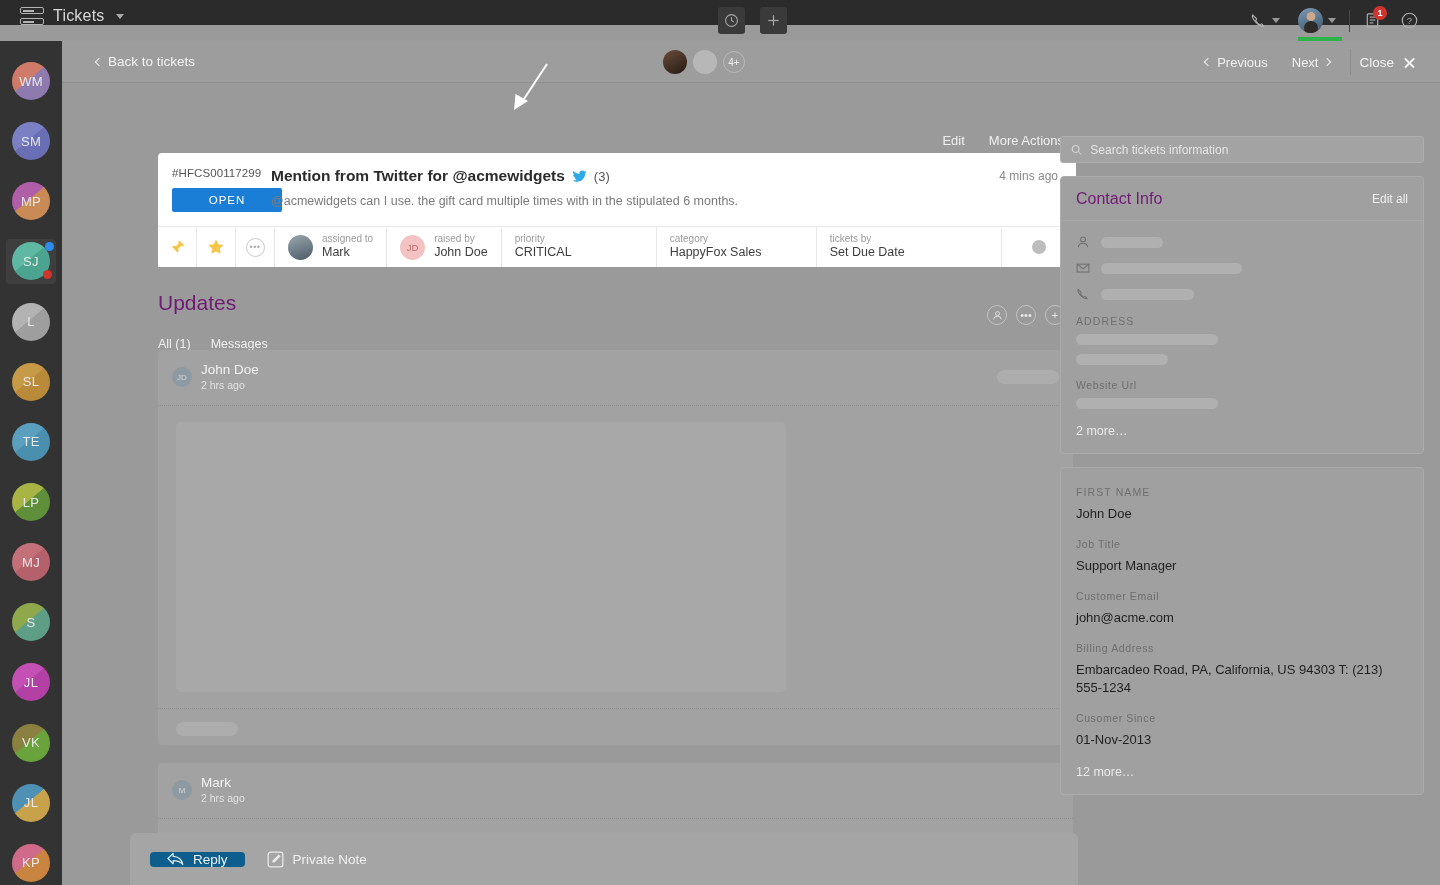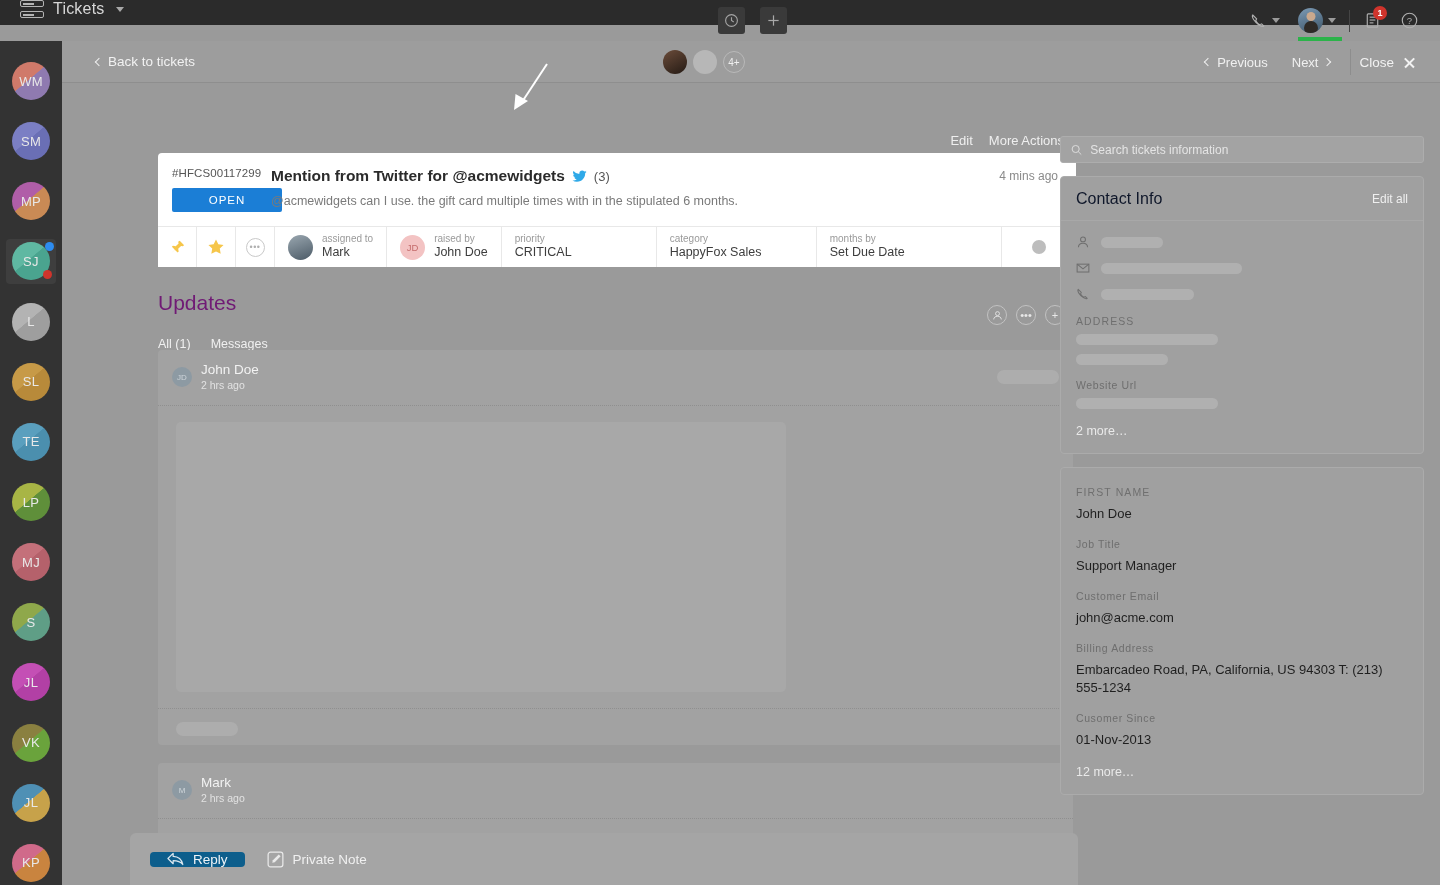--- a/index.html
+++ b/index.html
@@ -7,21 +7,21 @@
     width: 1440px; height: 885px;
     font-family: "Liberation Sans", sans-serif;
     background: #9a9a9a;
     overflow: hidden;
   }
   #app { position: relative; width: 1440px; height: 885px; background: #9a9a9a; }
 
   
   .topbar {
     position: absolute; left: 0; top: 0; width: 1440px; height: 25px;
-    background: #2b2b2b; display: flex; align-items: flex-start;
+    background: #2b2b2b; display: flex; align-items: flex-end;
   }
   .tb-logo { display: flex; align-items: center; margin-left: 20px; gap: 9px; cursor: pointer; }
   .logo-glyph { width: 24px; height: 18px; display:flex; flex-direction: column; justify-content: space-between; }
   .logo-glyph i { display:block; height: 7px; border: 1px solid #b4b4b4; border-radius: 2px; position: relative; }
   .logo-glyph i::after { content:""; position:absolute; left:2px; top:2px; height:1.5px; width: 11px; background:#b4b4b4; }
   .tb-title { color: #d7d7d7; font-size: 16px; letter-spacing: .2px; }
   .caret-down { width:0; height:0; border-left:4.5px solid transparent; border-right:4.5px solid transparent; border-top:5px solid #a9a9a9; margin-left:3px; }
   .tb-search {
     position: absolute; left: 325px; top: 7px; width: 380px; height: 27px;
     background: #3a3a3a; border-radius: 3px; display: flex; align-items: center; padding: 0 10px; gap: 8px;
@@ -80,21 +80,21 @@
   .nav-right { position:absolute; right: 0; top:0; height:42px; display:flex; align-items:center; }
   .nav-btn { display:flex; align-items:center; gap:6px; color:#f0f0f0; font-size:13px; padding: 0 12px; cursor:pointer; }
   .nav-sep { width:1px; height:26px; background:#8d8d8d; margin: 0 8px; }
   .close-btn { display:flex; align-items:center; gap:9px; color:#f2f2f2; font-size:13.5px; padding-right: 24px; cursor:pointer; }
   .xmark { position:relative; width:13px; height:13px; }
   .xmark::before, .xmark::after { content:""; position:absolute; left:0; top:6px; width:13px; height:1.6px; background:#f2f2f2; }
   .xmark::before { transform: rotate(45deg); }
   .xmark::after { transform: rotate(-45deg); }
 
   
-  .actions-row { position:absolute; right: 362px; top: 92px; display:flex; align-items:center; gap: 16px; }
+  .actions-row { position:absolute; right: 362px; top: 92px; display:flex; align-items:center; gap: 24px; }
   .action-link { color:#efefef; font-size:13px; cursor:pointer; display:flex; align-items:center; gap:6px; }
   .tri-down { width:0;height:0;border-left:4px solid transparent;border-right:4px solid transparent;border-top:4.5px solid #efefef; }
 
   
   .tcard { position:absolute; left: 96px; top: 112px; width: 918px; background:#fff; border-radius: 4px 4px 0 0; }
   .tcard-body { padding: 14px 0 0 0; display:flex; }
   .tcard-left { width: 113px; padding-left: 14px; }
   .tid { font-size: 11.5px; color:#555; letter-spacing:.1px; }
   .status-pill { margin-top: 9px; width: 110px; height: 24px; background:#1b7ed6; color:#fff; font-size:11.5px;
     letter-spacing: 1px; display:flex; align-items:center; justify-content:center; border-radius:2px; cursor:pointer; }
@@ -149,21 +149,21 @@
   .private-note { display:flex;align-items:center;gap:9px;color:#f0f0f0;font-size:13.5px;cursor:pointer; }
 
   
   .rpanel { position:absolute; right: 16px; top: 95px; width: 364px; }
   .rsearch { height: 27px; background:#a3a3a3; border:1px solid #adadad; border-radius:3px; display:flex; align-items:center;
     padding: 0 10px; gap: 8px; }
   .rsearch input { background:transparent;border:0;outline:0;color:#eee;font-size:12px;width:100%;font-family:"Liberation Sans",sans-serif; }
   .rsearch input::placeholder{ color:#e4e4e4; }
   .rcard { margin-top: 13px; background:#a0a0a0; border:1px solid #ababab; border-radius:4px; }
   .rcard-head { display:flex;align-items:center; padding: 13px 15px 12px; border-bottom:1px solid #a8a8a8; }
-  .rcard-title { font-size:16px; color:#0f172a; }
+  .rcard-title { font-size:16px; color:#701a75; }
   .rcard-action { margin-left:auto; font-size:12px; color:#efefef; cursor:pointer; }
   .rcard-body { padding: 14px 15px 15px; }
   .crow { display:flex; align-items:center; gap: 11px; margin-bottom: 12px; }
   .skel { height: 11px; border-radius: 6px; background:#b0b0b0; }
   .flabel { font-size:10.5px; color:#6f6f6f; letter-spacing:1.1px; margin-top: 14px; margin-bottom: 7px; }
   .flabel.mixed { letter-spacing:.6px; color:#6e6e6e; }
   .fvalue { font-size:13px; color:#1f1f1f; line-height:1.45; }
   .more-link { margin-top: 15px; font-size:12.5px; color:#e9e9e9; cursor:pointer; }
   .mg-logo { width:19px;height:21px;margin-right:9px; }
   .ext-ic { margin-left:8px; width:13px;height:13px;border:1.4px solid #d9d9d9; position:relative; }
@@ -378,21 +378,21 @@
           </span>
         </div>
         <div class="prop" style="width:160px">
           <span>
             <span class="prop-lbl" style="display:block">category</span>
             <span class="prop-val" style="display:block">HappyFox Sales</span>
           </span>
         </div>
         <div class="prop" style="width:185px">
           <span>
-            <span class="prop-lbl" style="display:block">months by</span>
+            <span class="prop-lbl" style="display:block">tickets by</span>
             <span class="prop-val" style="display:block">Set Due Date</span>
           </span>
         </div>
         <div class="prop-last">
           <span class="gray-circle"></span>
         </div>
       </div>
     </div>
 
     <div class="updates-h">Updates</div>

